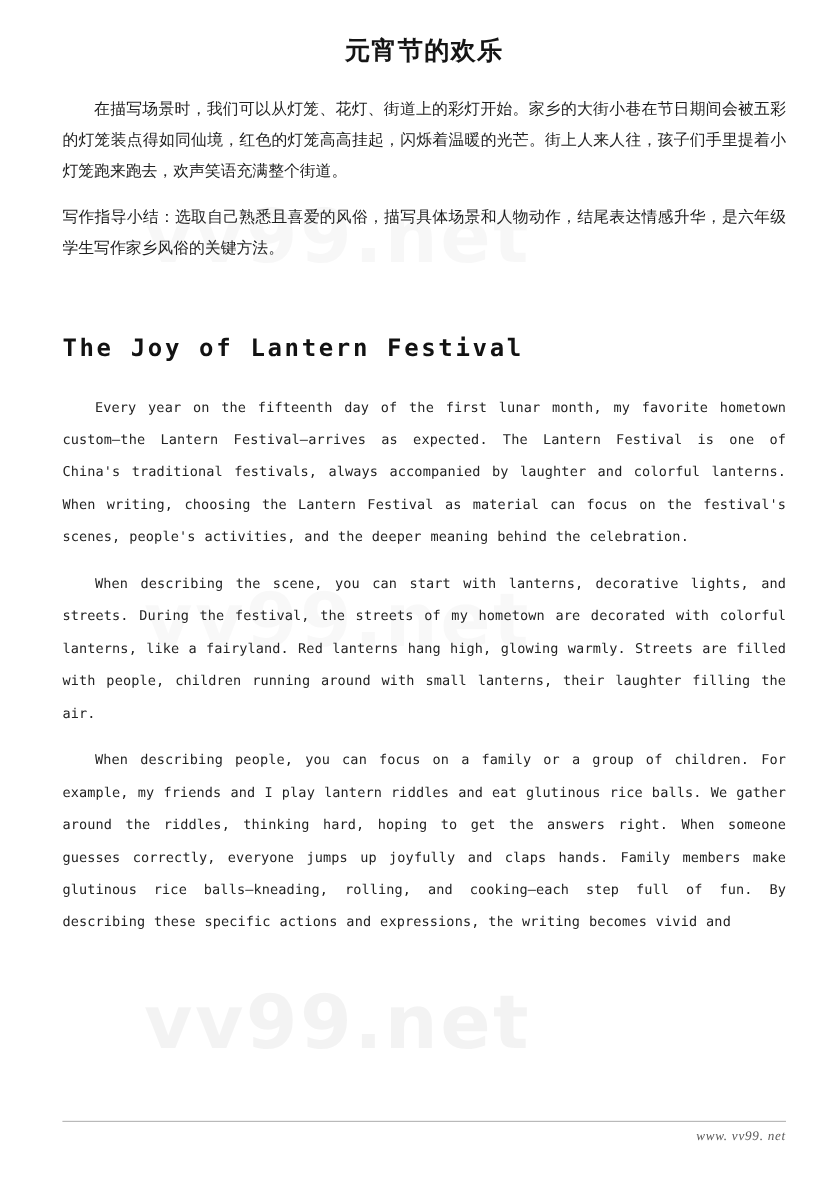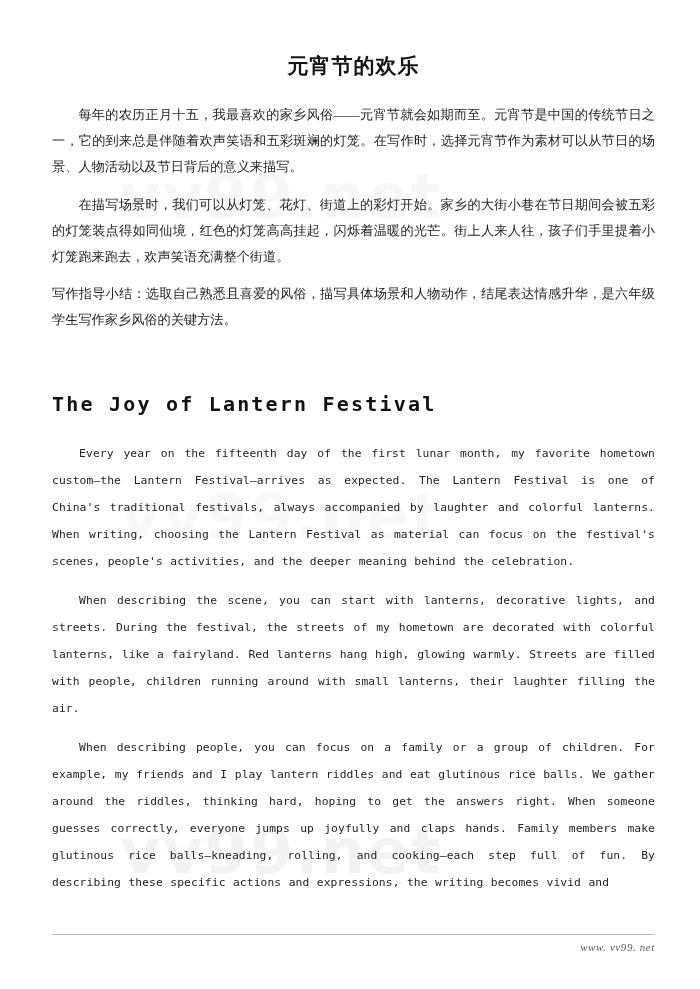--- a/index.html
+++ b/index.html
@@ -52,21 +52,21 @@
 
   
   .cn-title {
     text-align: center;
     font-family: "DejaVu Sans", "Liberation Sans", sans-serif;
     font-weight: bold;
     font-size: 21px;
     letter-spacing: 1px;
     color: #151515;
     margin: 0;
-    padding-top: 52px;
+    padding-top: 28px;
   }
   .cn-body {
     margin-top: 22px;
   }
   .cn-p {
     font-size: 13.2px;
     line-height: 26.2px;
     text-align: justify;
     text-justify: inter-character;
     text-indent: 2em;
@@ -140,21 +140,20 @@
     <div class="watermark wm-b">vv99.net</div>
     <div class="watermark wm-c">vv99.net</div>
     <div class="watermark wm-a">vv99.net</div>
   </div>
 
   <div class="content">
 
     <h1 class="cn-title">元宵节的欢乐</h1>
 
     <div class="cn-body">
-      <p class="cn-p">每年的农历正月十五，我最喜欢的家乡风俗——元宵节就会如期而至。元宵节是中国的传统节日之一，它的到来总是伴随着欢声笑语和五彩斑斓的灯笼。在写作时，选择元宵节作为素材可以从节日的场景、人物活动以及节日背后的意义来描写。</p>
       <p class="cn-p">在描写场景时，我们可以从灯笼、花灯、街道上的彩灯开始。家乡的大街小巷在节日期间会被五彩的灯笼装点得如同仙境，红色的灯笼高高挂起，闪烁着温暖的光芒。街上人来人往，孩子们手里提着小灯笼跑来跑去，欢声笑语充满整个街道。</p>
       <p class="cn-p no-indent">写作指导小结：选取自己熟悉且喜爱的风俗，描写具体场景和人物动作，结尾表达情感升华，是六年级学生写作家乡风俗的关键方法。</p>
     </div>
 
     <h2 class="en-title">The Joy of Lantern Festival</h2>
 
     <div class="en-body">
       <p class="en-p">Every year on the fifteenth day of the first lunar month, my favorite hometown custom—the Lantern Festival—arrives as expected. The Lantern Festival is one of China's traditional festivals, always accompanied by laughter and colorful lanterns. When writing, choosing the Lantern Festival as material can focus on the festival's scenes, people's activities, and the deeper meaning behind the celebration.</p>
       <p class="en-p">When describing the scene, you can start with lanterns, decorative lights, and streets. During the festival, the streets of my hometown are decorated with colorful lanterns, like a fairyland. Red lanterns hang high, glowing warmly. Streets are filled with people, children running around with small lanterns, their laughter filling the air.</p>
       <p class="en-p">When describing people, you can focus on a family or a group of children. For example, my friends and I play lantern riddles and eat glutinous rice balls. We gather around the riddles, thinking hard, hoping to get the answers right. When someone guesses correctly, everyone jumps up joyfully and claps hands. Family members make glutinous rice balls—kneading, rolling, and cooking—each step full of fun. By describing these specific actions and expressions, the writing becomes vivid and</p>

